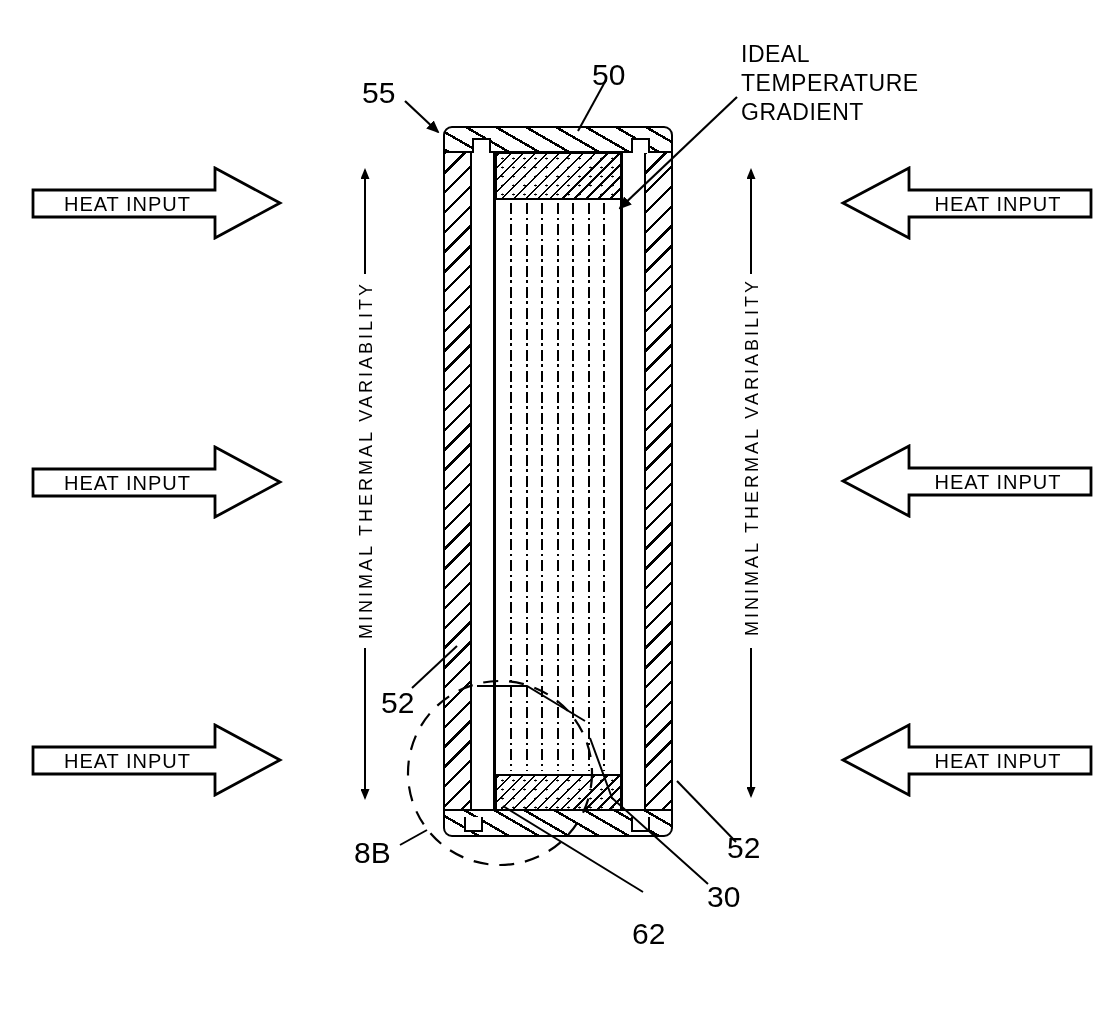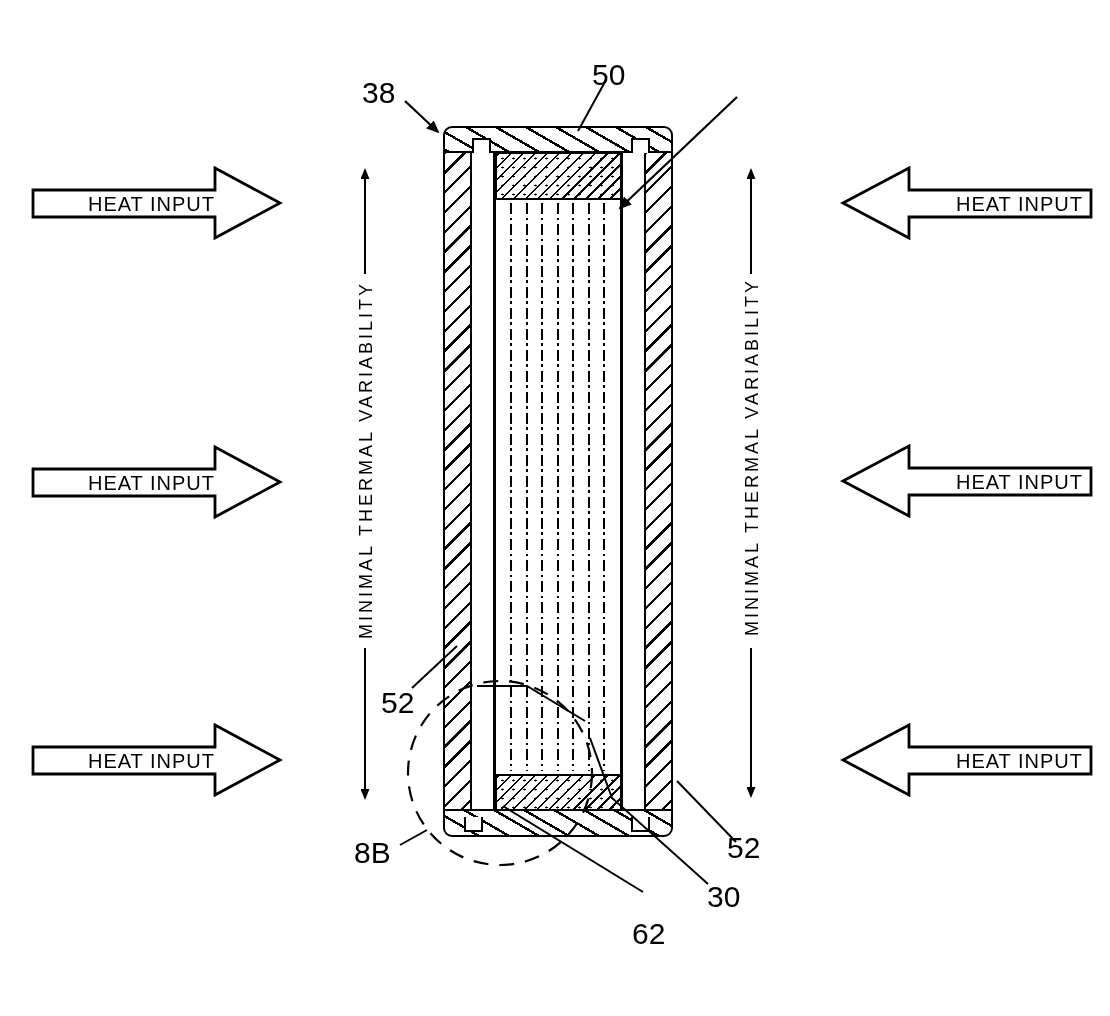--- a/index.html
+++ b/index.html
@@ -33,21 +33,21 @@
   .dashdot{
     width:2.2px;
     background:repeating-linear-gradient(to bottom,
       #000 0 11px,transparent 11px 14.5px,#000 14.5px 17px,transparent 17px 21px);
   }
   
   .heat-arrow{width:260px;height:74px;}
   .heat-arrow svg{position:absolute;left:0;top:0;}
   .heat-label{
     position:absolute;top:25px;height:26px;line-height:26px;
-    font-size:20px;letter-spacing:1px;font-weight:500;text-align:right;white-space:nowrap;
+    font-size:20px;letter-spacing:1px;font-weight:500;text-align:center;white-space:nowrap;
   }
   
   .ref{font-size:30px;line-height:30px;white-space:nowrap;}
   .note{font-size:23px;line-height:29px;letter-spacing:.5px;white-space:pre-line;}
   .vlabel{
     font-size:18px;letter-spacing:3px;white-space:nowrap;background:#fff;
     transform:translate(-50%,-50%) rotate(-90deg);
   }
   .caption{
     width:330px;text-align:center;font-size:37px;font-weight:700;font-style:italic;
@@ -145,22 +145,23 @@
     <line x1="643" y1="892" x2="503" y2="806" stroke="#000" stroke-width="2"></line>
     <polyline points="708,884 612,798 590,738" fill="none" stroke="#000" stroke-width="2"></polyline>
     <line x1="736" y1="842" x2="677" y2="781" stroke="#000" stroke-width="2"></line>
 
     <circle cx="500" cy="773" r="92" fill="none" stroke="#000" stroke-width="2.2" stroke-dasharray="15 11"></circle>
   </svg>
 
   <div class="abs vlabel" style="left:366px;top:460px;">MINIMAL THERMAL VARIABILITY</div>
   <div class="abs vlabel" style="left:752px;top:457px;">MINIMAL THERMAL VARIABILITY</div>
 
-  <div class="abs ref" style="left:362px;top:78px;">38</div>
+  <div class="abs ref" style="left:362px;top:78px;">55</div>
   <div class="abs ref" style="left:592px;top:60px;">50</div>
+  <div class="abs note" style="left:741px;top:40px;width:195px;">IDEAL TEMPERATURE GRADIENT</div>
   <div class="abs ref" style="left:381px;top:688px;">52</div>
   <div class="abs ref" style="left:354px;top:838px;text-align:center;">8B</div>
   <div class="abs ref" style="left:632px;top:891px;margin-top:28px;">62</div>
   <div class="abs ref" style="left:707px;top:882px;">30</div>
   <div class="abs ref" style="left:727px;top:833px;">52</div>
 
 
 </div>
 
 </body></html>

